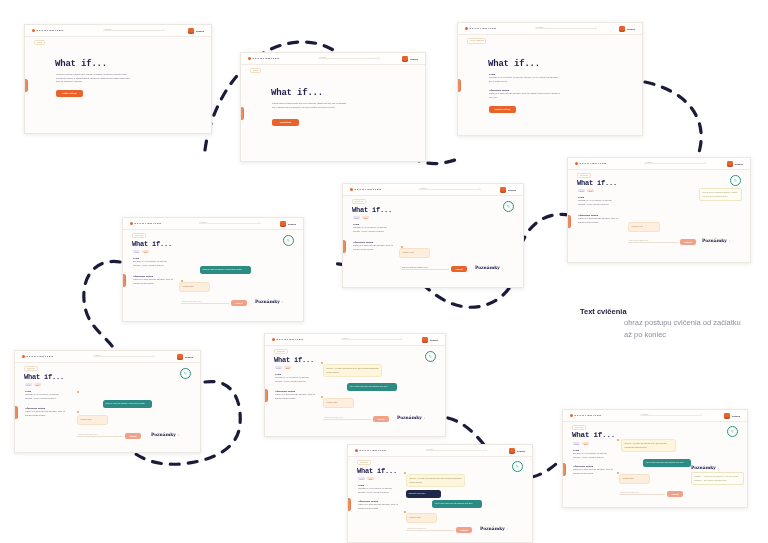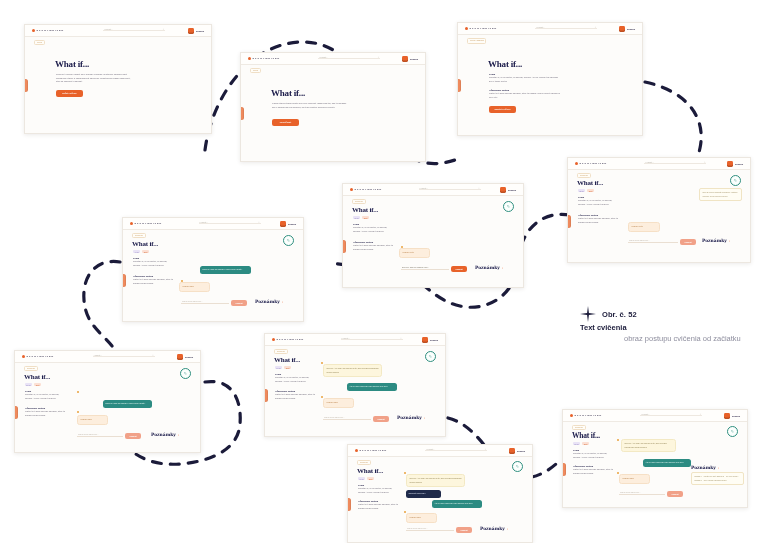--- a/index.html
+++ b/index.html
@@ -28,21 +28,21 @@
           box-shadow:inset 0 -1.6px 0 rgba(0,0,0,.18);}
   .nav-user-name{font-size:2.3px;color:#4a4560;font-weight:600;white-space:nowrap;}
 
   
   .crumb{position:absolute;left:9px;top:14.5px;font-size:2.1px;color:#caa06a;
          border:.5px solid #f0dfc6;border-radius:1.5px;padding:.8px 2px;background:#fffdf8;
          white-space:nowrap;}
   .crumb.two{line-height:1.45;}
 
   
-  .hero-title{position:absolute;font-family:Liberation Serif, serif;
+  .hero-title{position:absolute;font-family:Liberation Mono, monospace;
               font-weight:700;color:#20204e;letter-spacing:-.2px;white-space:nowrap;}
   .tag-row{position:absolute;display:flex;gap:2px;align-items:center;}
   .tag{font-size:2px;border-radius:1px;padding:.6px 1.6px;white-space:nowrap;}
   .tag.purple{background:#e9e3f6;color:#6e5aa8;}
   .tag.orange{background:#fbe0d4;color:#d2561f;}
   .body-h{font-size:2.3px;font-weight:700;color:#2c2a50;margin-bottom:1px;white-space:nowrap;}
   .body-p{font-size:2.1px;line-height:1.7;color:#6d6878;}
   .txtblock{position:absolute;}
 
   .cta{position:absolute;background:#e8622a;border-radius:2px;
@@ -530,21 +530,16 @@
     <div class="send-btn" style="left:104px;top:81px;width:16px;height:6px;background:#f1a188;">Odoslať</div>
     <div class="notes-label" style="left:128px;top:55px;font-size:4.4px;">
       <span>Poznámky</span>
       <span class="notes-chev">›</span>
     </div>
     <div class="note-card" style="left:128px;top:62px;width:46px;">Nápad 1 – mesto bez áut. Nápad 2 – reč cez obrazy. Nápad 3 – deň začína západom slnka.</div>
   </div>
 </div>
 
 <div id="caption">
-  <div class="cap-row">
-    <svg class="cap-star" viewBox="0 0 24 24">
-      <path d="M12 0 L13.4 10.6 L24 12 L13.4 13.4 L12 24 L10.6 13.4 L0 12 L10.6 10.6 Z" fill="#1b1b3a"></path>
-    </svg>
-    <span class="cap-num">Obr. č. 52</span>
-  </div>
   <div class="cap-title">Text cvičenia</div>
   <div class="cap-desc">obraz postupu cvičenia od začiatku</div>
+  <div class="cap-desc">až po koniec</div>
 </div>
 
 </body></html>

